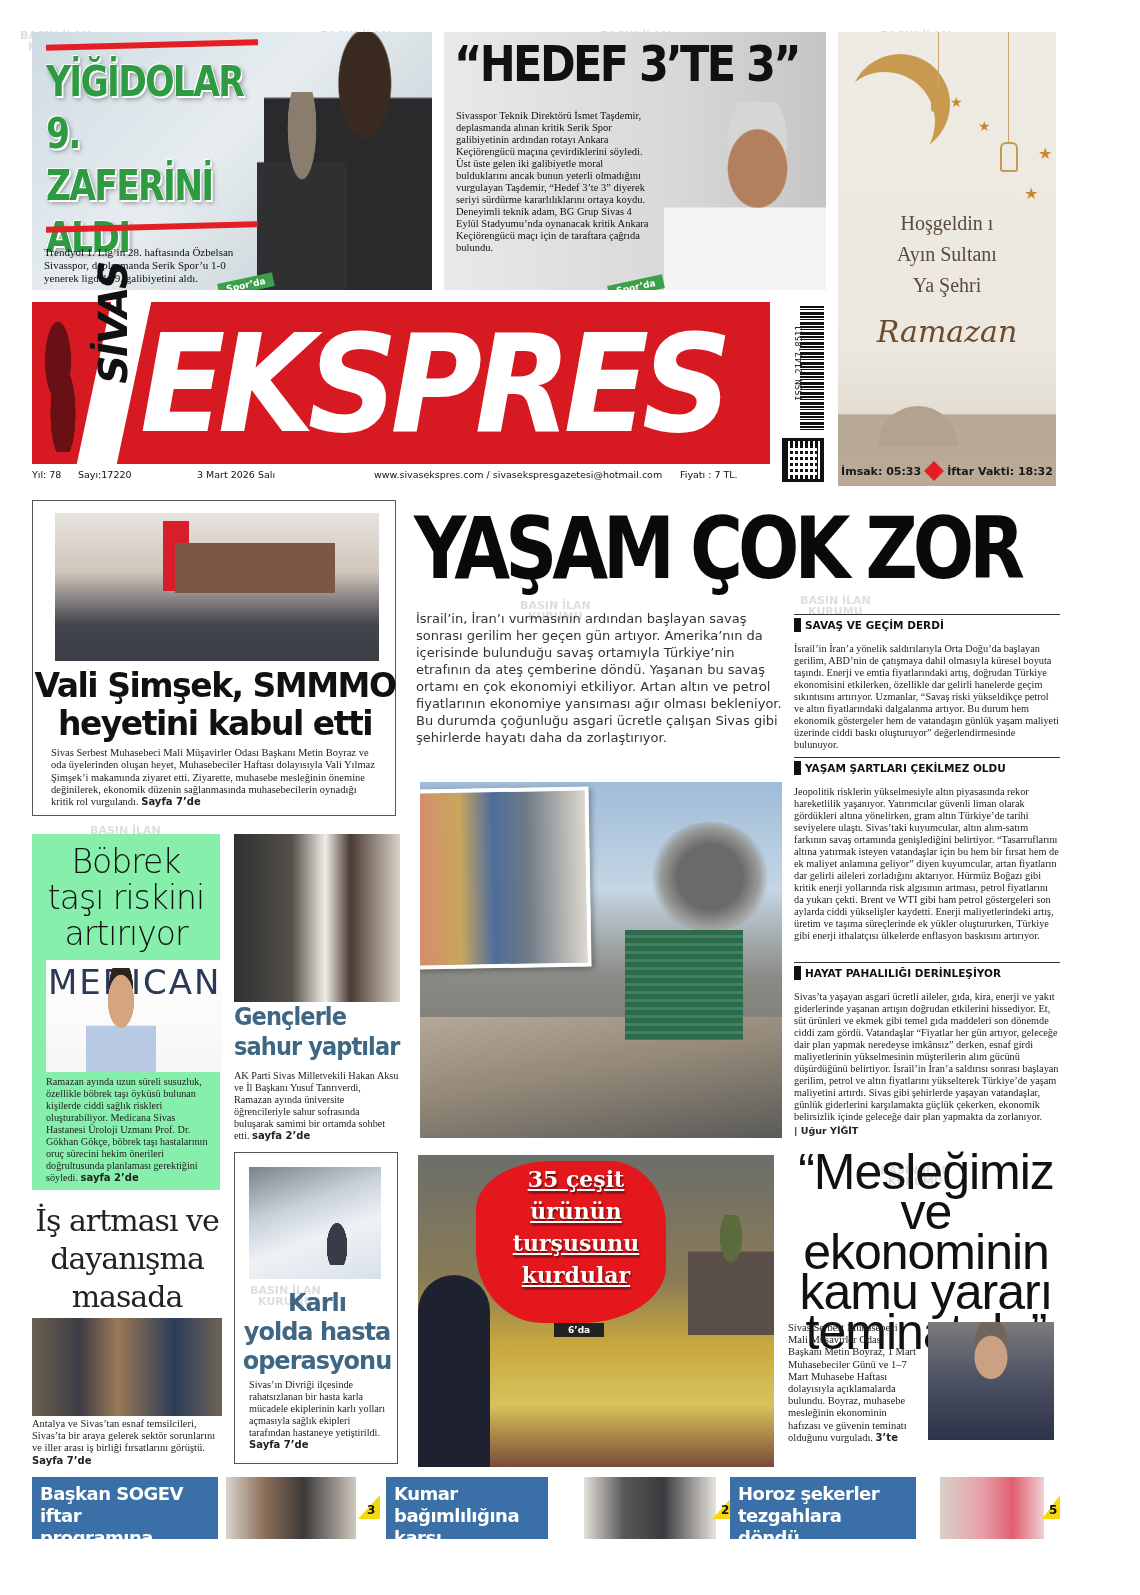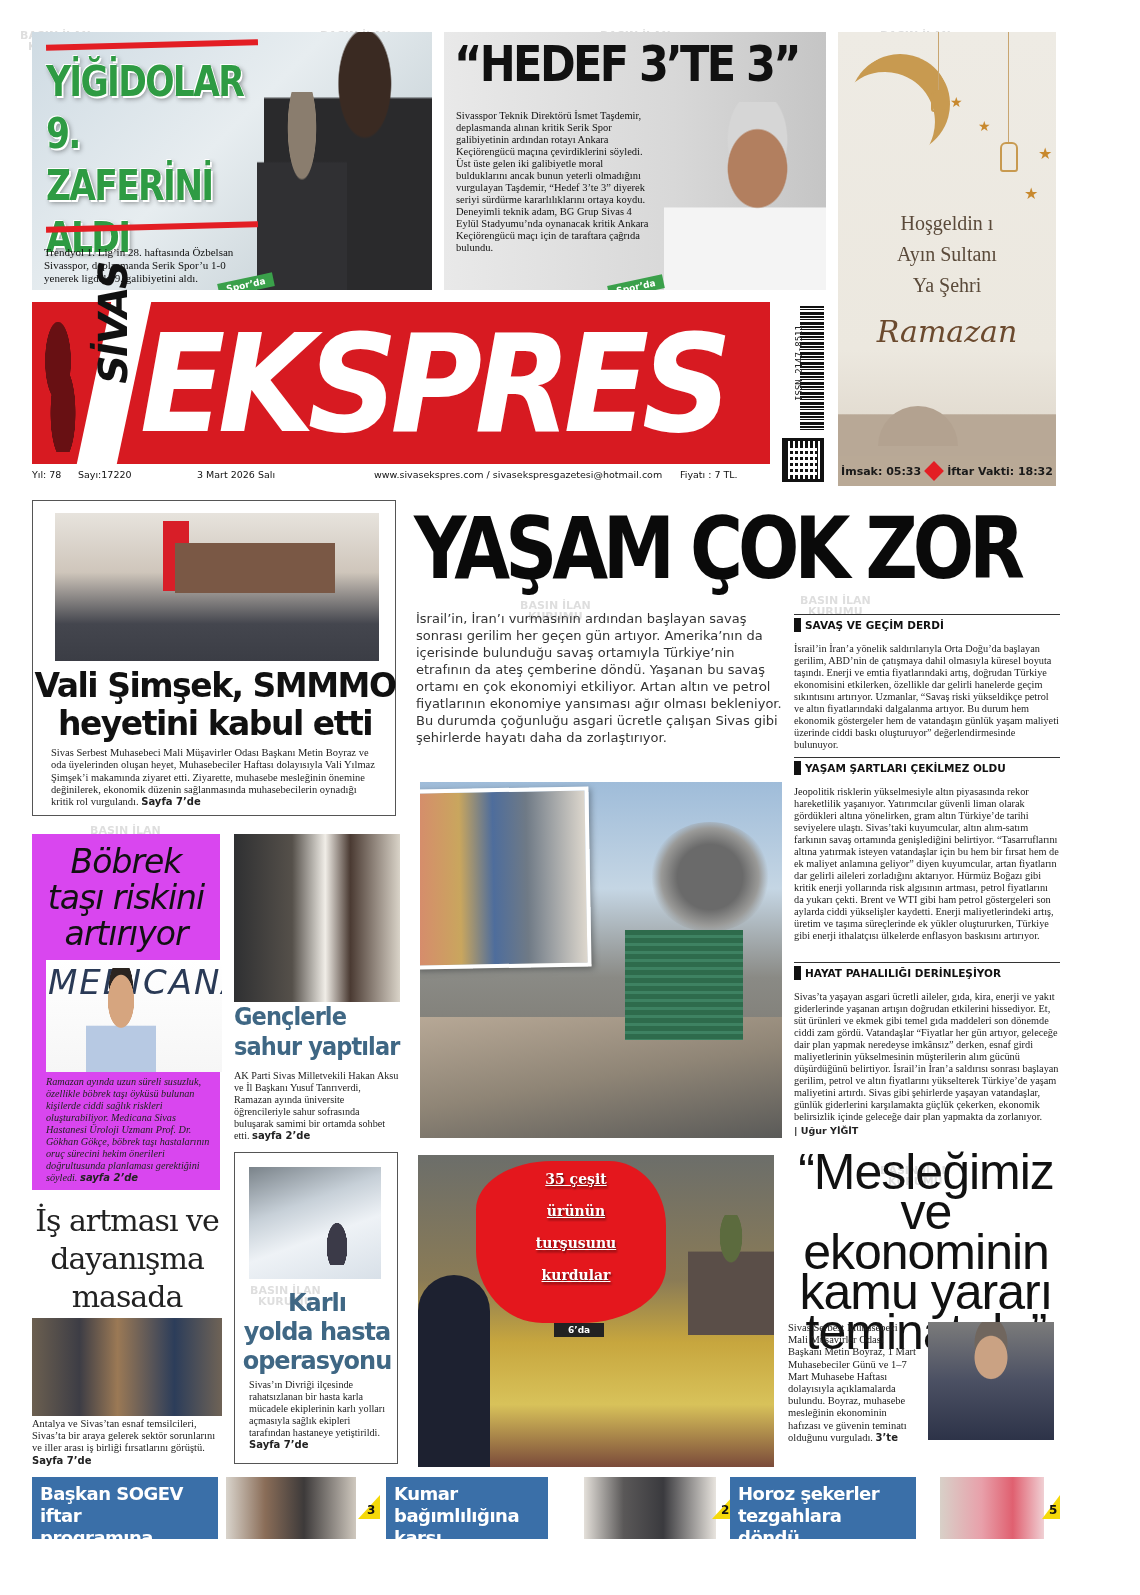--- a/index.html
+++ b/index.html
@@ -69,21 +69,21 @@
   .col-text { position:absolute; left:794px; width:266px; font-family:"Liberation Serif",serif; font-size:10.3px; line-height:12px; color:#222;margin-top:9px; }
 
   
   #war-photo { left: 420px; top: 782px; width: 362px; height: 356px; background: linear-gradient(180deg,#9fbcd9 0%,#c5d6e4 30%,#8a8a85 55%,#6f6a60 100%); }
   #war-photo .smoke { position:absolute; left:230px; top:40px; width:120px; height:110px; border-radius:50%; background: radial-gradient(circle,#6a6a6a 0 40%,#9a9a98 60%,transparent 72%); }
   #war-photo .tower { position:absolute; left:205px; top:148px; width:118px; height:110px; background: repeating-linear-gradient(180deg,#2e6b4c 0 5px,#3e8262 5px 8px); }
   #war-photo .street { position:absolute; left:0; top:235px; width:362px; height:121px; background: linear-gradient(170deg,#b7a896 0%,#8f8576 50%,#5a5a58 100%); }
   #war-photo .inset { position:absolute; left:-6px; top:6px; width:176px; height:180px; border:4px solid #fff; background: linear-gradient(90deg,#d68c6c 0%,#c9a65e 25%,#4e6d9c 45%,#6f7a86 65%,#ddd7cd 100%); box-shadow:2px 2px 6px rgba(0,0,0,.35); transform: rotate(-1deg); }
 
   
-  #story-bobrek { left: 32px; top: 834px; width: 188px; height: 356px; background:#d946ef;font-style:italic; }
+  #story-bobrek { left: 32px; top: 834px; width: 188px; height: 356px; background:#86efac; }
   #story-bobrek .headline { position:absolute; left:0; top:10px; width:188px; text-align:center; font-family:"DejaVu Sans",sans-serif; font-weight:300; font-size:33px; line-height:36px; letter-spacing:-1px; color:#111; }
   #story-bobrek .photo { left:14px; top:126px; width:176px; height:112px; background: linear-gradient(180deg,#fff 0%,#f6f6f6 100%); }
   #story-bobrek .photo .logo { position:absolute; left:2px; top:2px; font-family:"DejaVu Sans",sans-serif; font-size:34px; color:#2a3a56; letter-spacing:2px; }
   #story-bobrek .photo .face { position:absolute; left:40px; top:8px; width:70px; height:104px; background: radial-gradient(ellipse at 50% 32%, #d6a57f 0 26%, transparent 27%), radial-gradient(ellipse at 50% 20%, #2b2420 0 24%, transparent 25%), linear-gradient(180deg, transparent 0 55%, #b7c9e3 56% 100%); }
   #story-bobrek .body-text { position:absolute; left:14px; top:242px; width:170px; font-size:10.2px; line-height:12px; }
 
   
   #story-genc { left: 234px; top: 834px; width: 166px; height: 310px; }
   #story-genc .photo { left:0; top:0; width:166px; height:168px; background: linear-gradient(90deg,#2f3032 0%,#55504a 35%,#f0ede7 55%,#4a3a32 70%,#d9d3c8 100%); }
   #story-genc .headline { position:absolute; left:0; top:168px; width:170px; font-family:"DejaVu Sans",sans-serif; font-weight:bold; font-size:25px; line-height:30px; color:#3f6784; letter-spacing:-1px; transform:scaleX(0.9); transform-origin:left top; white-space:nowrap; }
@@ -98,21 +98,21 @@
 
   
   #story-isbir { left: 32px; top: 1200px; width: 196px; height: 268px; }
   #story-isbir .headline { position:absolute; left:0; top:2px; width:190px; text-align:center; font-family:"DejaVu Serif",serif; font-size:30px; line-height:38px; color:#222; letter-spacing:-1px; }
   #story-isbir .photo { left:0; top:118px; width:190px; height:98px; background: linear-gradient(90deg,#6b5f50 0%,#3d3d45 25%,#9b7955 45%,#2c3d5a 75%,#6f6356 100%); }
   #story-isbir .body-text { position:absolute; left:0; top:218px; width:190px; font-size:10.5px; line-height:12.2px; }
 
   
   #story-tursu { left: 418px; top: 1155px; width: 356px; height: 312px; background: linear-gradient(180deg,#6c6e6a 0%,#8a7b56 40%,#c7a63e 60%,#d8c25a 80%,#7b4b3a 100%); overflow:hidden; }
   #story-tursu .blob { position:absolute; left:58px; top:6px; width:190px; height:162px; background:#e4171d; border-radius: 40% 30% 45% 35% / 30% 40% 35% 45%; }
-  #story-tursu .headline { position:absolute; left:68px; top:8px; width:180px; text-align:center; font-family:"DejaVu Serif",serif; font-weight:bold; font-size:14px; line-height:32px; color:#fff; text-decoration: underline; text-shadow: 1px 2px 2px rgba(0,0,0,.6); }
+  #story-tursu .headline { position:absolute; left:68px; top:8px; width:180px; text-align:center; font-family:"DejaVu Serif",serif; font-weight:bold; font-size:22px; line-height:32px; color:#fff; text-decoration: underline; text-shadow: 1px 2px 2px rgba(0,0,0,.6); }
   #story-tursu .tag { position:absolute; left:136px; top:168px; background:#222; color:#fff; font-family:"DejaVu Sans",sans-serif; font-weight:bold; font-size:9px; padding:2px 14px; }
   #story-tursu .woman { position:absolute; left:0; top:120px; width:72px; height:192px; background:#1d2130; border-radius:40px 40px 0 0; }
   #story-tursu .seller { position:absolute; left:270px; top:60px; width:86px; height:120px; background: radial-gradient(ellipse at 50% 18%, #5c6b3e 0 18%, transparent 19%), linear-gradient(180deg, transparent 0 30%, #5a4e48 31% 100%); }
 
   
   #story-meslek { left: 788px; top: 1152px; width: 276px; height: 316px; }
   #story-meslek .headline { position:absolute; left:0; top:0; width:276px; text-align:center; font-family:Liberation Sans, sans-serif; font-weight:300; font-size:50px; line-height:40px; color:#111; letter-spacing:-1px; }
   #story-meslek .photo { left:140px; top:170px; width:126px; height:118px; background: radial-gradient(ellipse at 50% 30%, #caa283 0 18%, transparent 19%), radial-gradient(ellipse at 50% 18%, #70665e 0 18%, transparent 19%), linear-gradient(180deg,#7b7b7b 0%,#4b5063 50%,#2d3348 100%); }
   #story-meslek .body-text { position:absolute; left:0; top:170px; width:132px; font-size:10.5px; line-height:12.2px; }
 

